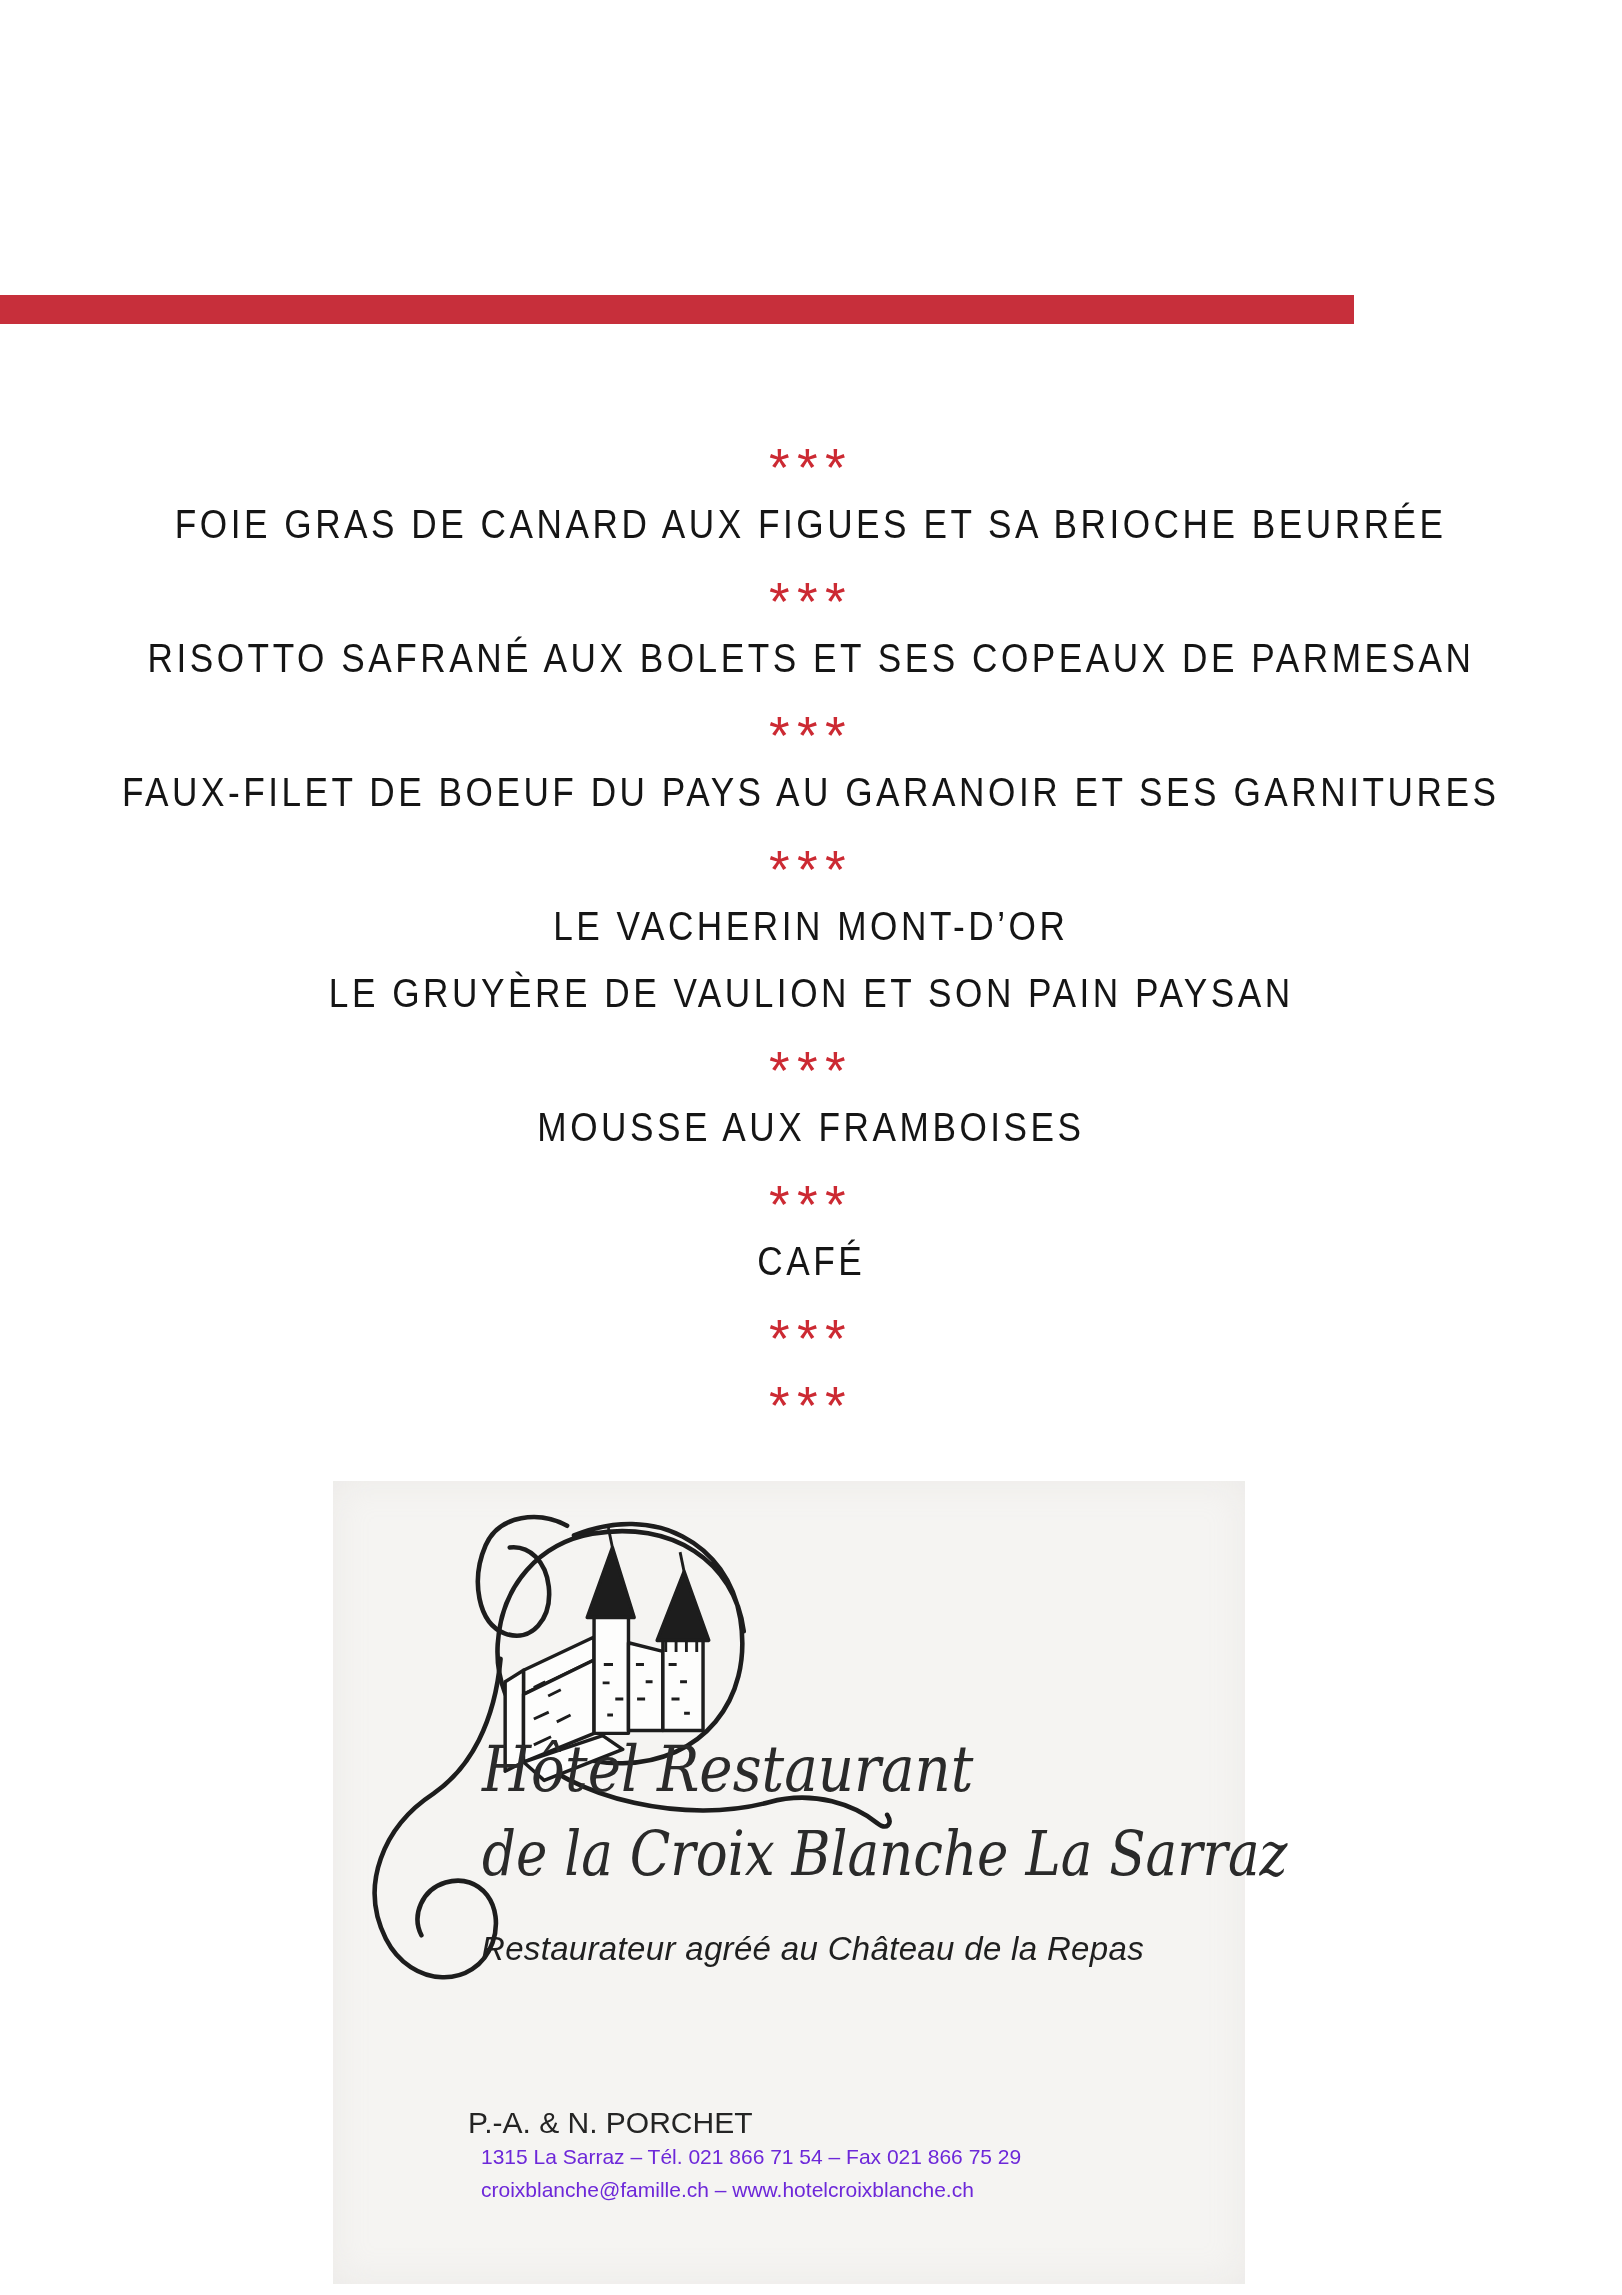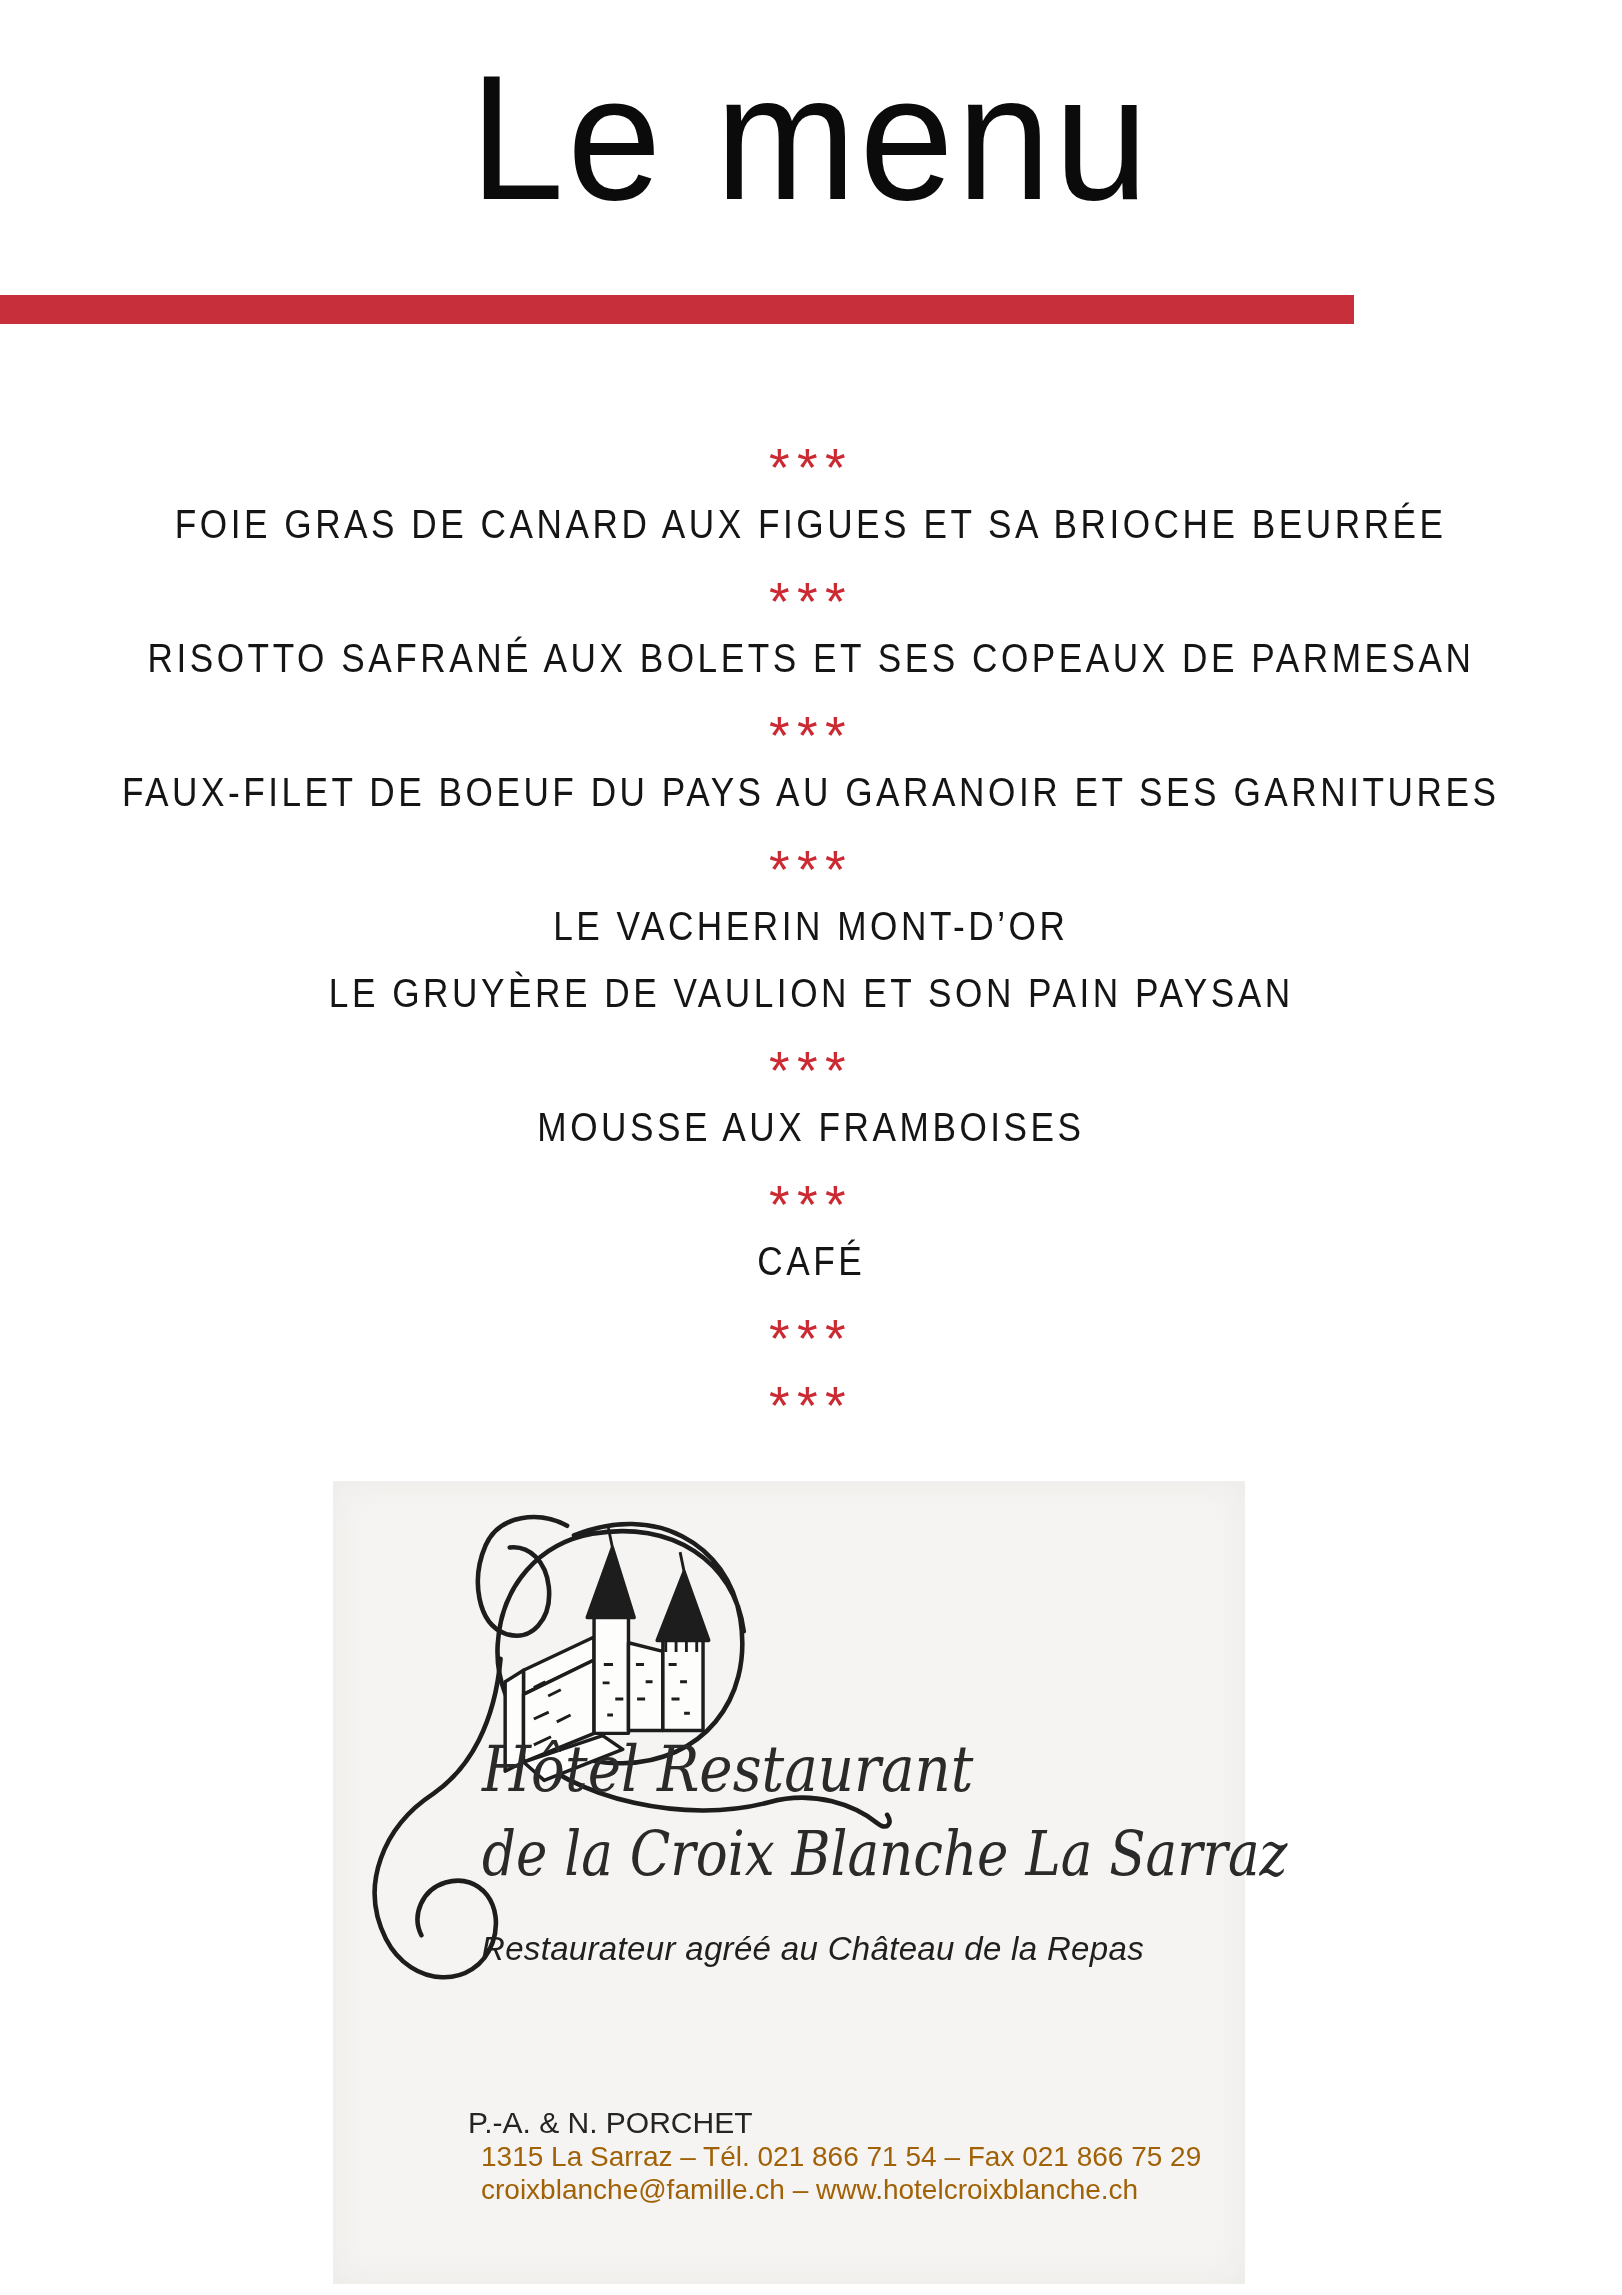--- a/index.html
+++ b/index.html
@@ -105,34 +105,31 @@
   .owners {
     position: absolute;
     left: 135px; top: 625px;
     font-size: 30px;
     color: #242424;
     white-space: nowrap;
   }
   .addr {
     position: absolute;
     left: 148px; top: 659px;
-    font-size: 28px;
+    font-size: 21px;
     line-height: 33px;
-    color: #a16207;
+    color: #6d28d9;
     white-space: nowrap;
   }
 </style>
 </head>
 <body>
 
 <div class="page">
 
-  <div class="title">
-    <span class="tt">Le menu</span>
-  </div>
 
   <div class="rule"></div>
 
   <div class="menu">
     <div class="row sep">
         <span>***</span>
       </div>
     <div class="row item">
         <span>FOIE GRAS DE CANARD AUX FIGUES ET SA BRIOCHE BEURRÉE</span>
       </div>

